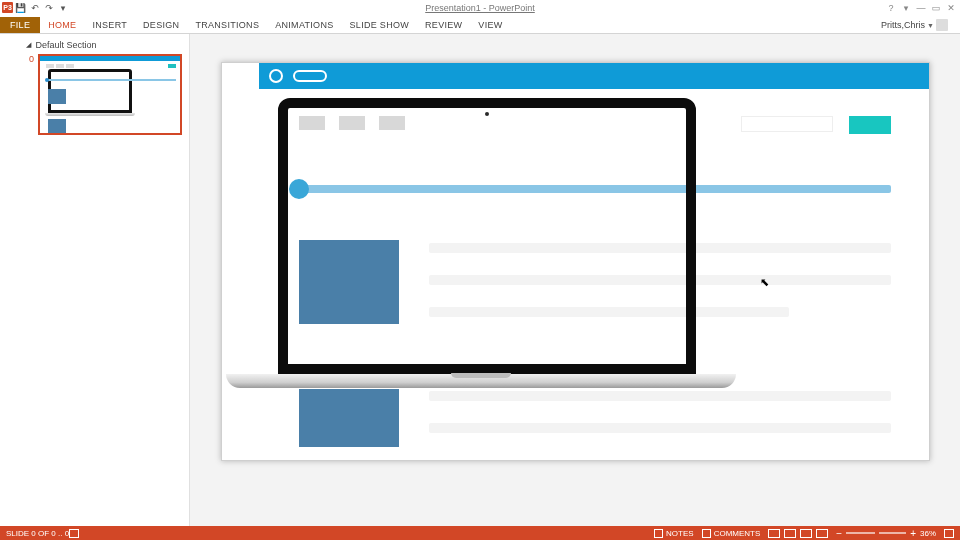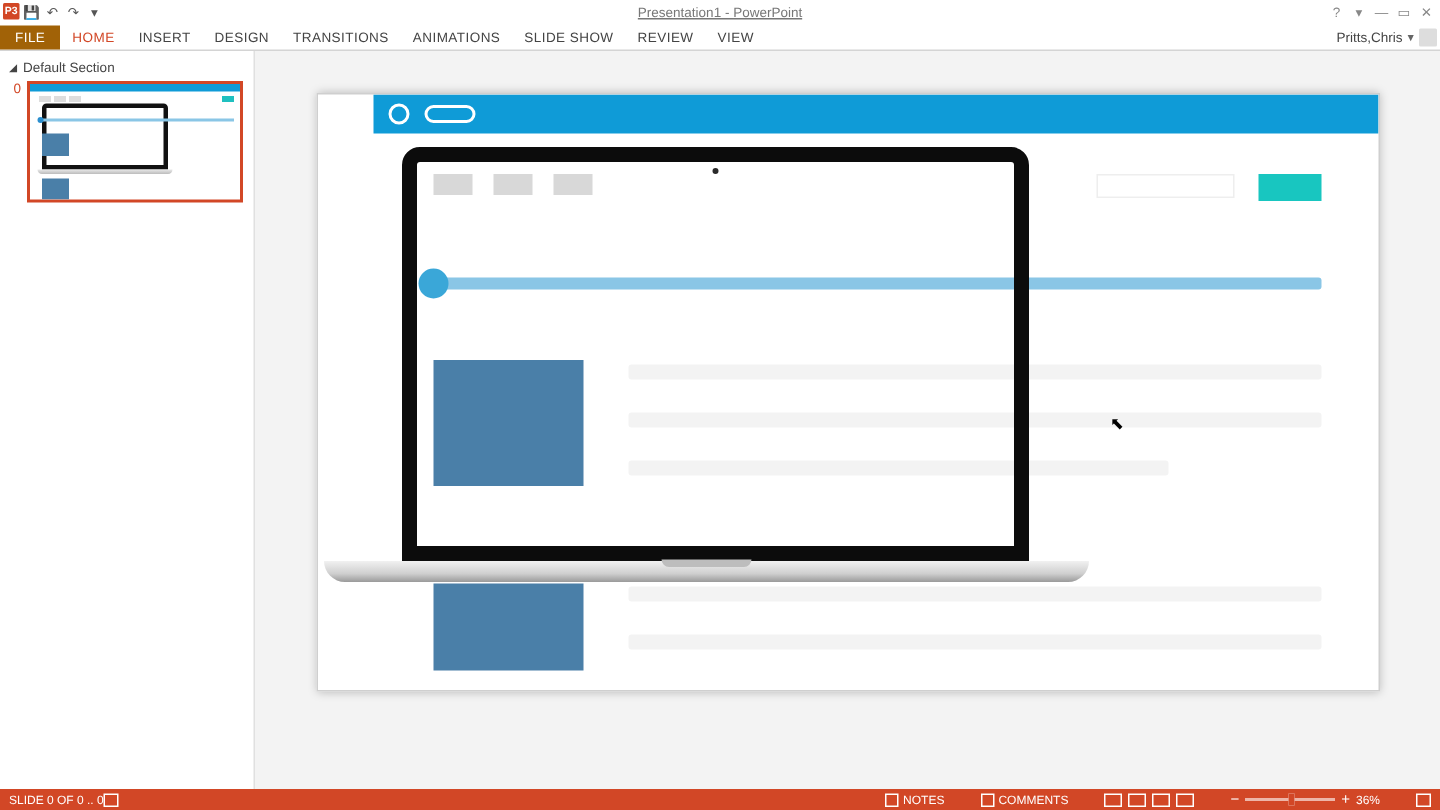--- a/index.html
+++ b/index.html
@@ -39,32 +39,33 @@
     padding: 3px 8px 3px 8px; cursor: pointer; text-transform: uppercase;
     letter-spacing: 0.3px;
   }
   .ribbon-tabs .tab.file {
     background: #a16207; color: #fff; padding: 3px 10px;
   }
   .ribbon-tabs .tab.active {
     color: #d24726;
   }
   .ribbon-tabs .user {
-    position: absolute; right: 2px; bottom: 2px; display: flex; align-items: center;
+    position: absolute; right: 12px; bottom: 2px; display: flex; align-items: center;
     gap: 2px; font-size: 9px; color: #444;
   }
   .ribbon-tabs .user .avatar {
     width: 12px; height: 12px; background: #ddd; border-radius: 1px;
   }
   .ribbon-tabs .user .drop { font-size: 7px; color: #666; }
 
   
   .content-row {
     display: flex; height: calc(540px - 15px - 19px - 14px);
     background: #f3f3f3;
+    margin-left: 20px;
   }
 
   
   .slide-panel {
     width: 170px; background: #fff; border-right: 1px solid #e0e0e0;
     padding: 4px 6px;
   }
   .section-header {
     display: flex; align-items: center; gap: 4px; font-size: 9px; color: #444;
     margin: 2px 0 4px 0; cursor: pointer;
@@ -190,21 +191,21 @@
   }
 
   
   .statusbar {
     height: 14px; background: #d24726; color: #fff; font-size: 8px;
     display: flex; align-items: center; padding: 0 6px; gap: 10px;
     position: relative;
   }
   .statusbar .left { display: flex; align-items: flex-end; }
   .statusbar .right {
-    position: absolute; right: 6px; display: flex; align-items: center; gap: 24px;
+    position: absolute; right: 6px; display: flex; align-items: center; gap: 8px;
   }
   .statusbar .btn { display: flex; align-items: center; gap: 3px; cursor: pointer; }
   .statusbar .ico {
     width: 9px; height: 9px; border: 1px solid #fff; display: inline-block;
   }
   .statusbar .views { display: flex; gap: 4px; }
   .statusbar .views .v { width: 12px; height: 9px; border: 1px solid #fff; cursor: pointer; }
   .statusbar .zoom { display: flex; align-items: center; gap: 4px; }
   .statusbar .zoom .track {
     width: 60px; height: 2px; background: rgba(255,255,255,.6); position: relative;

